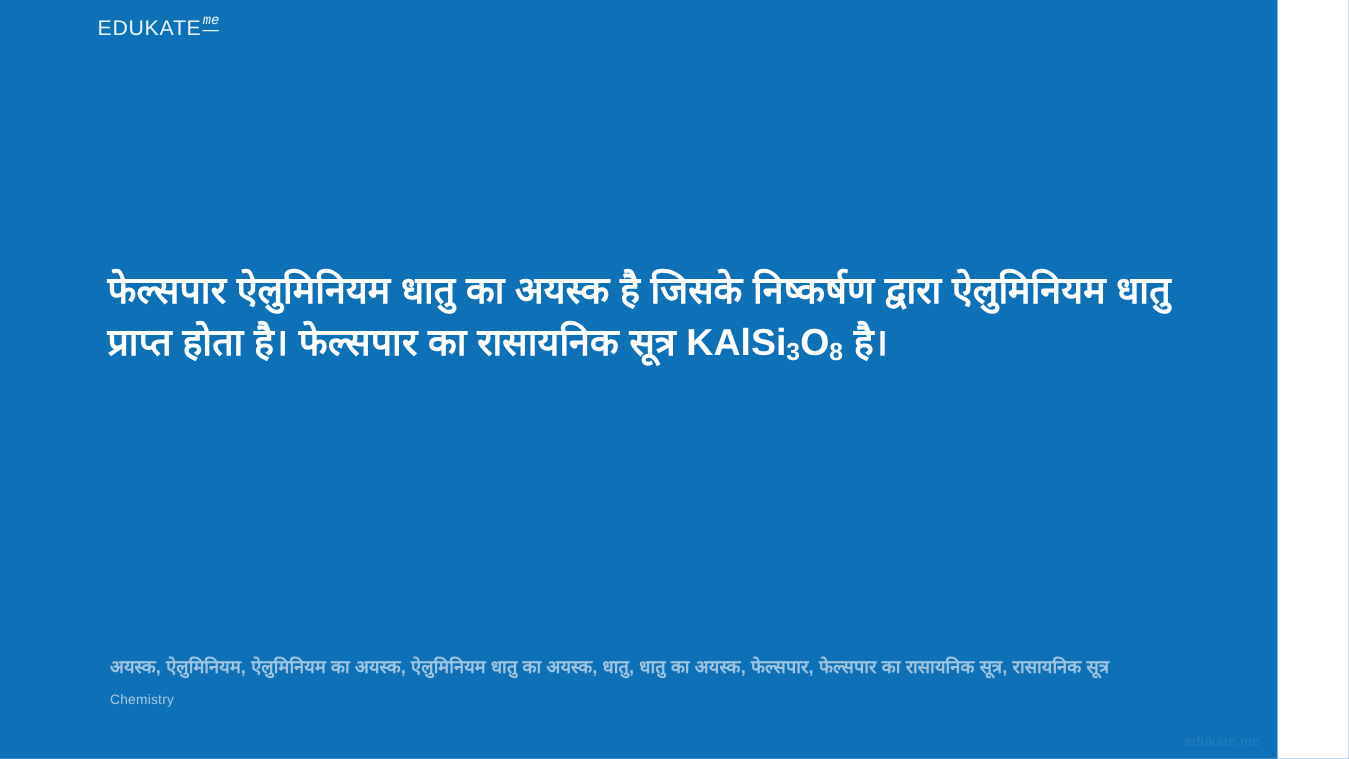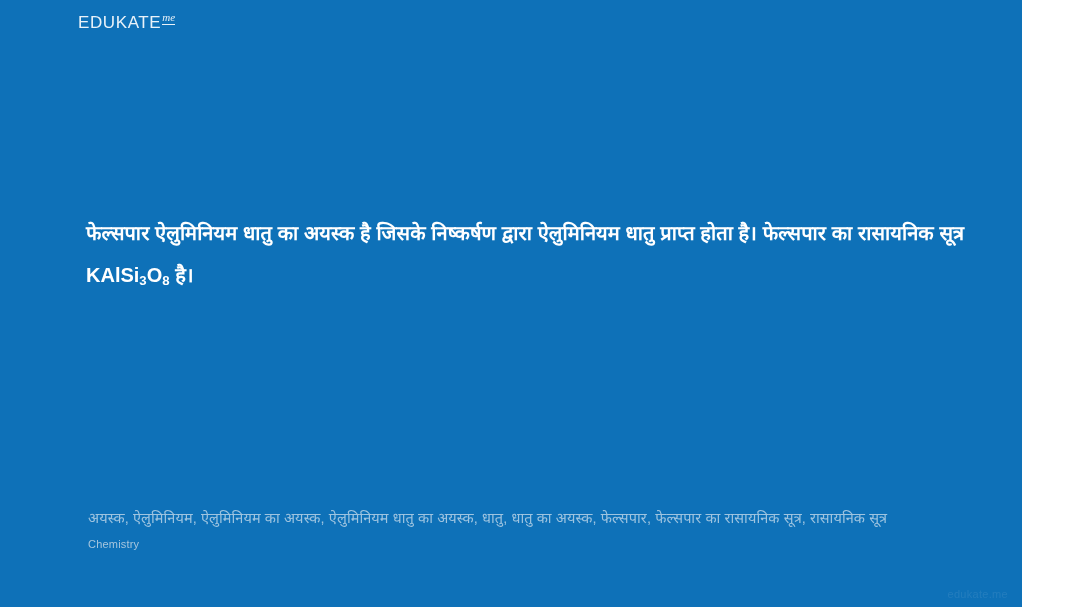--- a/index.html
+++ b/index.html
@@ -39,42 +39,42 @@
 
   .brand-main {
     font-family: "Liberation Sans", "DejaVu Sans", sans-serif;
     font-size: 17px;
     font-weight: 400;
     letter-spacing: 0.6px;
     color: #e9f2f9;
   }
 
   .brand-sup {
-    font-family: Liberation Serif, serif;
+    font-family: Liberation Mono, monospace;
     font-size: 11px;
     font-style: italic;
     font-weight: 400;
     color: #e9f2f9;
     position: relative;
     top: -2px;
     left: 1px;
     border-bottom: 1.4px solid #e9f2f9;
     padding-bottom: 1px;
     line-height: 1;
   }
 
   
   .statement {
     position: absolute;
     left: 86px;
     top: 212px;
     width: 900px;
     color: #ffffff;
     font-family: "Liberation Sans", "DejaVu Sans", sans-serif;
-    font-size: 20px;
+    font-size: 30px;
     font-weight: 700;
     line-height: 42px;
     letter-spacing: 0.1px;
   }
 
   .statement .formula {
     font-family: "Liberation Sans", "DejaVu Sans", sans-serif;
     font-weight: 700;
     letter-spacing: 0;
   }
@@ -91,25 +91,26 @@
   .footer {
     position: absolute;
     left: 88px;
     top: 506px;
     width: 900px;
   }
 
   .tags {
     font-family: "Liberation Sans", "DejaVu Sans", sans-serif;
     font-size: 14.5px;
-    font-weight: 400;
+    font-weight: 700;
     line-height: 25px;
     color: #9ec4e0;
     letter-spacing: 0.1px;
     max-width: 890px;
+    margin-top: 16px;
   }
 
   .meta-line {
     font-family: "Liberation Sans", "DejaVu Sans", sans-serif;
     font-size: 11px;
     font-weight: 400;
     line-height: 26px;
     color: #a6c6de;
     letter-spacing: 0.2px;
   }

